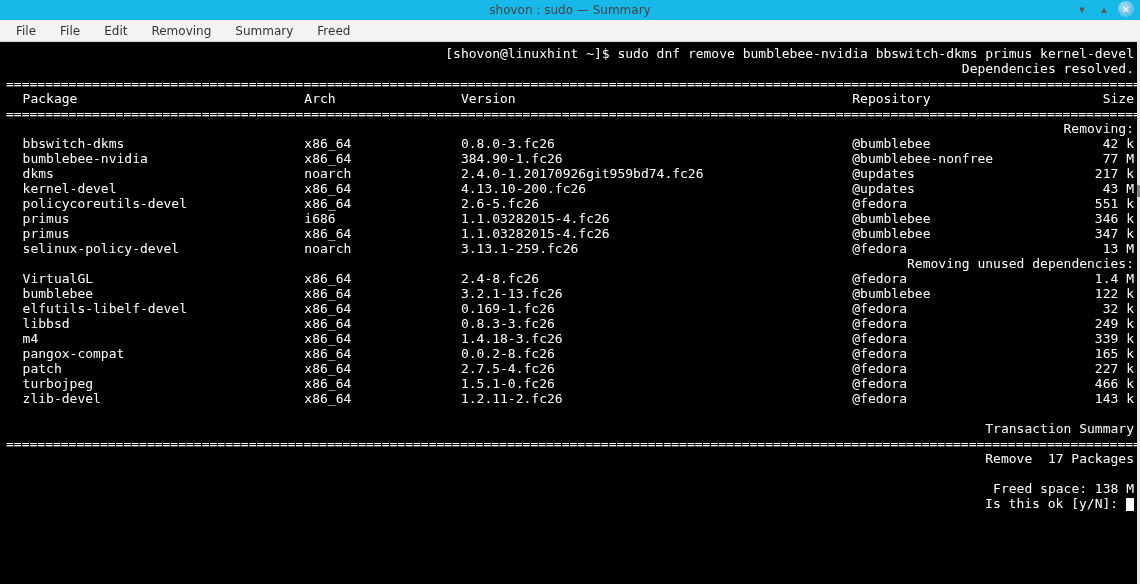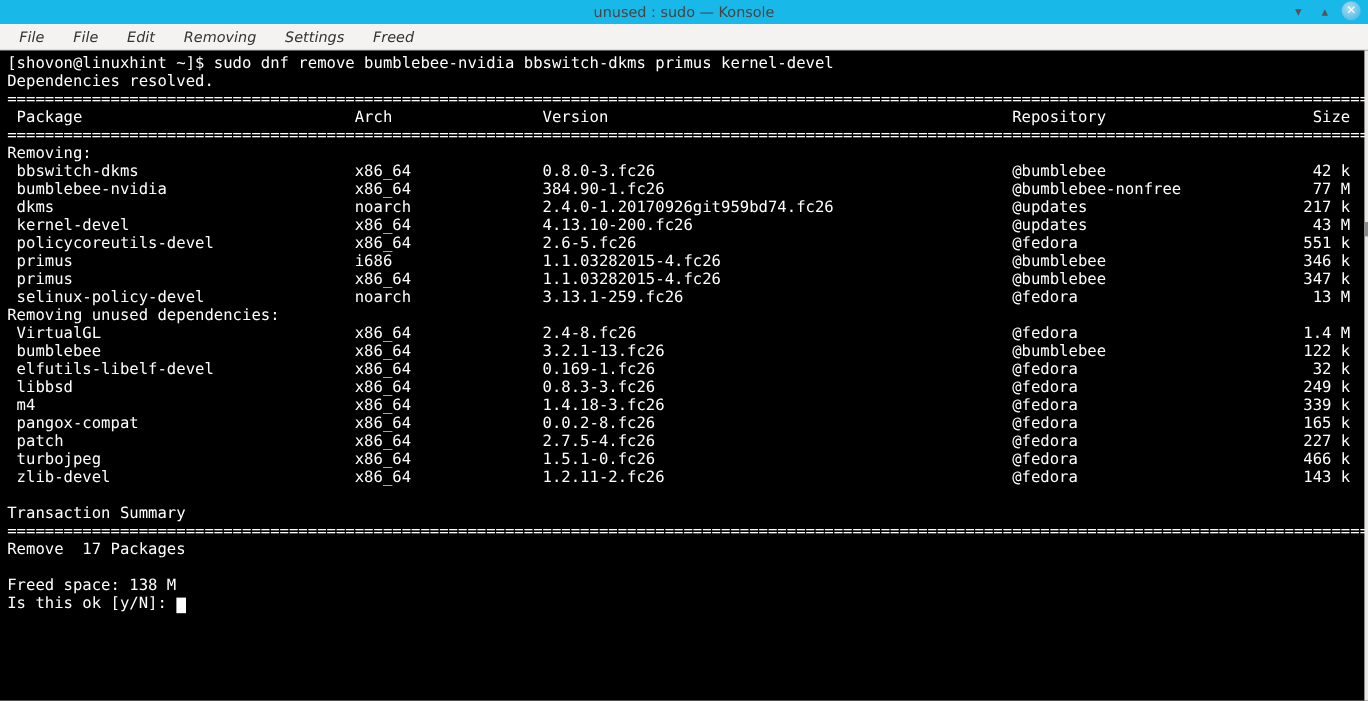--- a/index.html
+++ b/index.html
@@ -57,33 +57,32 @@
       align-items: center;
       padding: 0 6px;
       gap: 4px;
       font-family: "DejaVu Sans", sans-serif;
       font-size: 12px;
       color: #333;
     }
     .menu-item {
       padding: 2px 10px;
       cursor: pointer;
-      font-style: italic;
     }
     .terminal {
       background: #000;
       color: #fff;
       height: calc(584px - 42px);
       padding: 4px 6px 0 6px;
       line-height: 15px;
       white-space: pre;
       overflow: hidden;
       letter-spacing: 0;
     }
-    .row { display: block; height: 15px; }
+    .row { display: block; height: 15px; text-align: right; }
     .cursor {
       display: inline-block;
       width: 8px;
       height: 13px;
       background: #ffffff;
       vertical-align: text-bottom;
     }
     .right-edge {
       position: absolute;
       right: 0;
@@ -98,33 +97,33 @@
       top: 185px;
       width: 3px;
       height: 12px;
       background: #8a8b8c;
     }
   </style>
 </head>
 <body>
 
 <div class="titlebar">
-  <span class="window-title">unused : sudo — Konsole</span>
+  <span class="window-title">shovon : sudo — Summary</span>
   <div class="win-controls">
     <span class="win-ctrl">▾</span>
     <span class="win-ctrl">▴</span>
     <span class="win-ctrl win-close">✕</span>
   </div>
 </div>
 
 <div class="menubar">
   <span class="menu-item">File</span>
   <span class="menu-item">File</span>
   <span class="menu-item">Edit</span>
   <span class="menu-item">Removing</span>
-  <span class="menu-item">Settings</span>
+  <span class="menu-item">Summary</span>
   <span class="menu-item">Freed</span>
 </div>
 
 <div class="terminal" id="terminal"><span class="row">[shovon@linuxhint ~]$ sudo dnf remove bumblebee-nvidia bbswitch-dkms primus kernel-devel</span><span class="row">Dependencies resolved.</span><span class="row">====================================================================================================================================================</span><span class="row"> Package                             Arch                Version                                           Repository                      Size</span><span class="row">====================================================================================================================================================</span><span class="row">Removing:</span><span class="row"> bbswitch-dkms                       x86_64              0.8.0-3.fc26                                      @bumblebee                      42 k</span><span class="row"> bumblebee-nvidia                    x86_64              384.90-1.fc26                                     @bumblebee-nonfree              77 M</span><span class="row"> dkms                                noarch              2.4.0-1.20170926git959bd74.fc26                   @updates                       217 k</span><span class="row"> kernel-devel                        x86_64              4.13.10-200.fc26                                  @updates                        43 M</span><span class="row"> policycoreutils-devel               x86_64              2.6-5.fc26                                        @fedora                        551 k</span><span class="row"> primus                              i686                1.1.03282015-4.fc26                               @bumblebee                     346 k</span><span class="row"> primus                              x86_64              1.1.03282015-4.fc26                               @bumblebee                     347 k</span><span class="row"> selinux-policy-devel                noarch              3.13.1-259.fc26                                   @fedora                         13 M</span><span class="row">Removing unused dependencies:</span><span class="row"> VirtualGL                           x86_64              2.4-8.fc26                                        @fedora                        1.4 M</span><span class="row"> bumblebee                           x86_64              3.2.1-13.fc26                                     @bumblebee                     122 k</span><span class="row"> elfutils-libelf-devel               x86_64              0.169-1.fc26                                      @fedora                         32 k</span><span class="row"> libbsd                              x86_64              0.8.3-3.fc26                                      @fedora                        249 k</span><span class="row"> m4                                  x86_64              1.4.18-3.fc26                                     @fedora                        339 k</span><span class="row"> pangox-compat                       x86_64              0.0.2-8.fc26                                      @fedora                        165 k</span><span class="row"> patch                               x86_64              2.7.5-4.fc26                                      @fedora                        227 k</span><span class="row"> turbojpeg                           x86_64              1.5.1-0.fc26                                      @fedora                        466 k</span><span class="row"> zlib-devel                          x86_64              1.2.11-2.fc26                                     @fedora                        143 k</span><span class="row"></span><span class="row">Transaction Summary</span><span class="row">====================================================================================================================================================</span><span class="row">Remove  17 Packages</span><span class="row"></span><span class="row">Freed space: 138 M</span><span class="row">Is this ok [y/N]: <span class="cursor"></span></span></div>
 
 <div class="right-edge"></div>
 <div class="right-dash"></div>
 
 </body></html>

